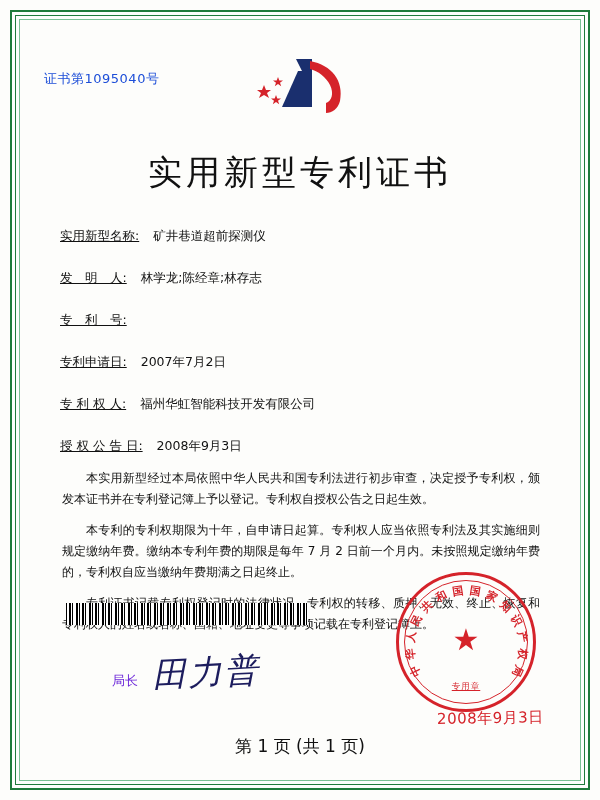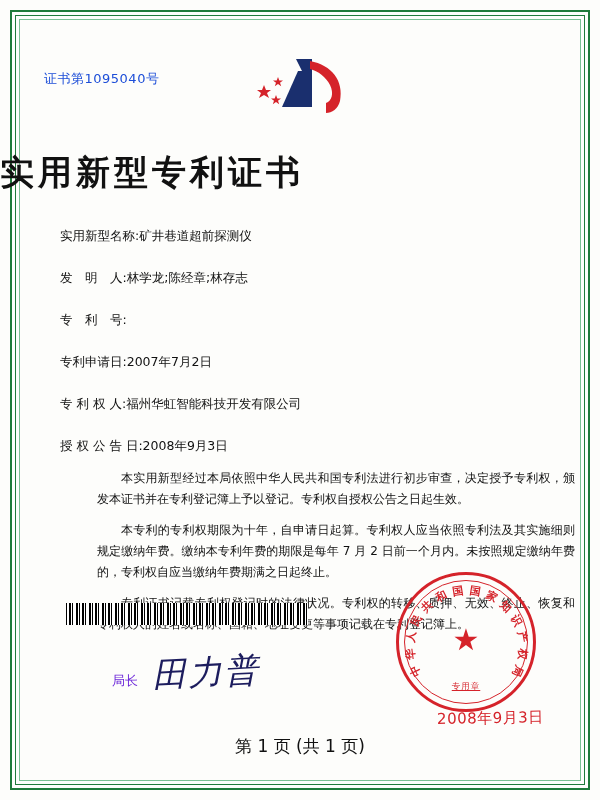--- a/index.html
+++ b/index.html
@@ -93,59 +93,59 @@
     bottom: 10px;
     left: 0; right: 0;
     font-size: 7.5px;
     letter-spacing: 0.5px;
   }
 
   .main-title {
     position: absolute;
     top: 150px;
     left: 0; right: 0;
-    text-align: left;
+    text-align: center;
     font-size: 34px;
-    font-weight: bold;
+    font-weight: normal;
     letter-spacing: 4px;
     color: #111;
     font-family: "DejaVu Sans", "Liberation Sans", sans-serif;
   }
 
   .fields {
     position: absolute;
     left: 60px;
     top: 228px;
     width: 480px;
   }
   .field-row {
     display: flex;
     align-items: baseline;
     margin-bottom: 25px;
     font-size: 12.5px;
     color: #111;
   }
   .field-label {
     white-space: nowrap;
-    margin-right: 0;
+    margin-right: 14px;
+    text-decoration: underline;
   }
   .field-value {
     white-space: nowrap;
   }
 
   .body-text {
     position: absolute;
     left: 62px;
     top: 468px;
     width: 478px;
     font-size: 12px;
     line-height: 21px;
     color: #111;
     text-align: justify;
-    margin-left: 35px;
   }
   .body-text p {
     margin: 0 0 10px 0;
     text-indent: 24px;
   }
 
   .barcode {
     position: absolute;
     left: 66px;
     top: 603px;

